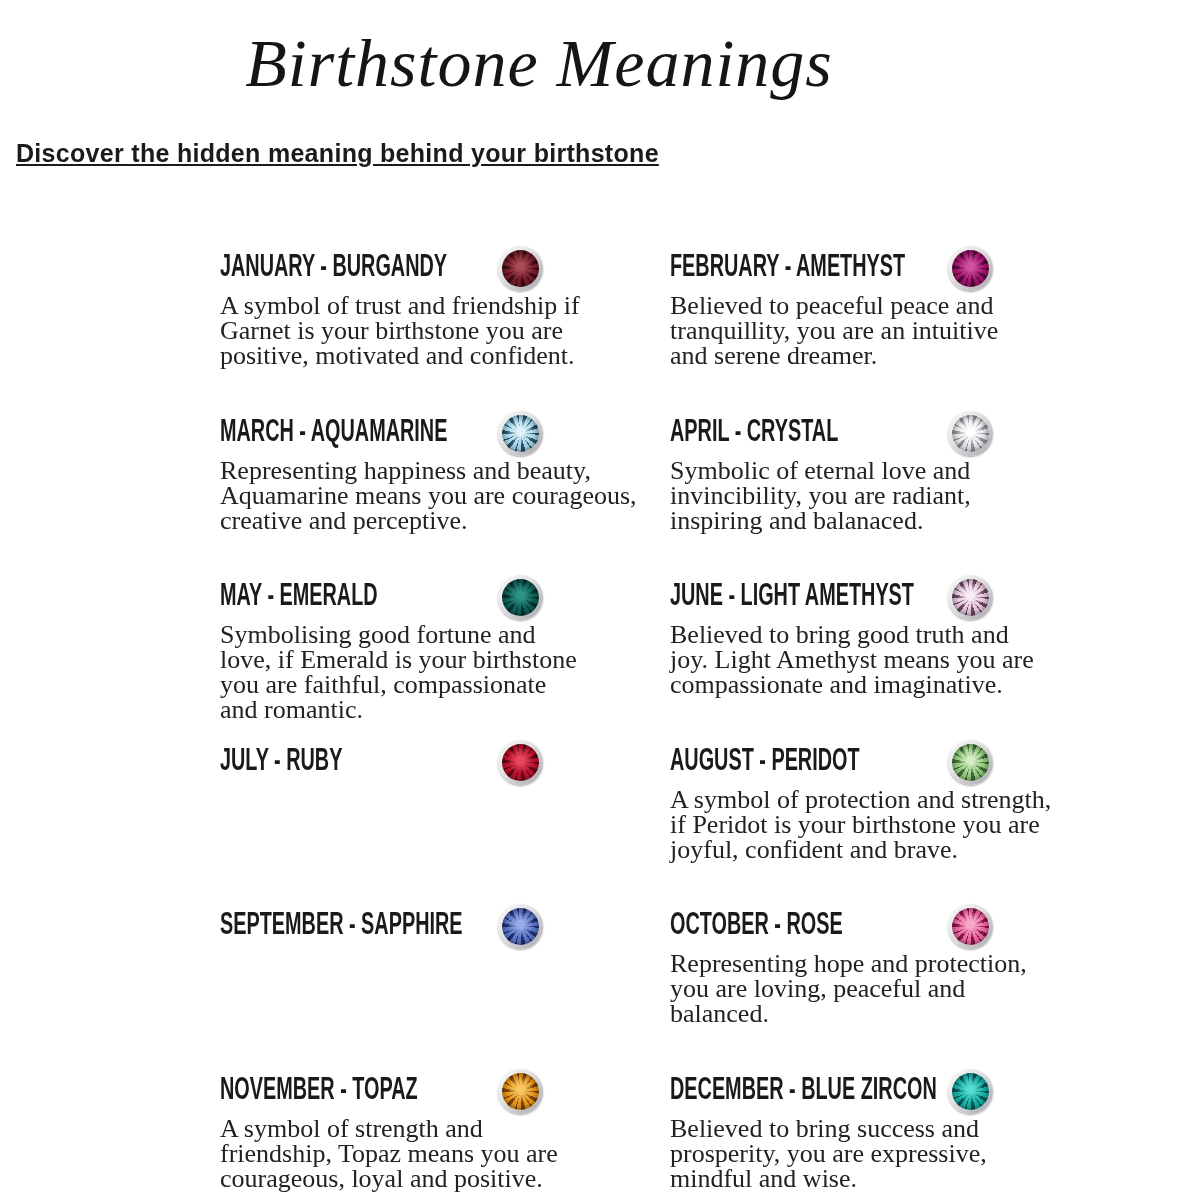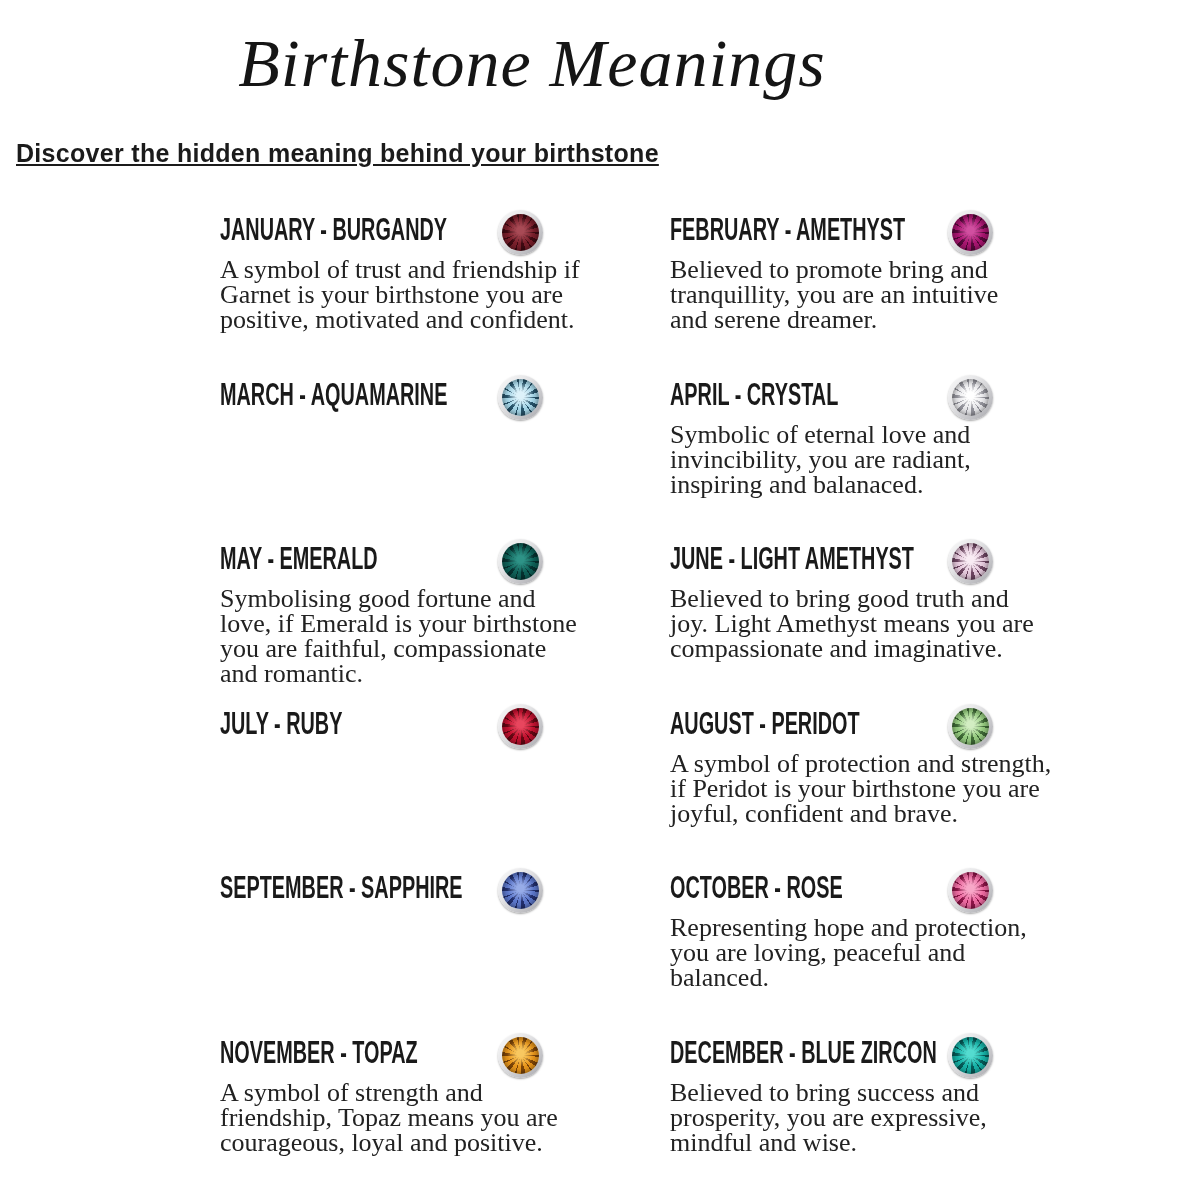--- a/index.html
+++ b/index.html
@@ -16,40 +16,41 @@
   .title {
     position: absolute; top: 24px; left: 0; width: 1064px;
     text-align: center;
     font-family: "Liberation Serif", serif;
     font-style: italic;
     font-weight: 500;
     font-size: 68px;
     letter-spacing: 1px;
     color: #151515;
     margin: 0;
+    padding-left: 7px;
   }
   .subtitle {
     position: absolute; top: 123px; left: 0; width: 1200px;
     text-align: left;
     font-size: 25px;
     font-weight: 600;
     letter-spacing: 0.3px;
     color: #1b1b1b;
     margin: 16px;
     text-decoration: underline;
   }
 
   .grid {
     position: absolute;
     left: 220px; top: 210px;
     display: grid;
     grid-template-columns: 450px 450px;
     grid-template-rows: repeat(6, 164.5px);
   }
-  .entry { position: relative; }
+  .entry { position: relative; margin-top: 36px; }
   .month {
     margin: 0;
     font-size: 32px;
     font-weight: 700;
     line-height: 38px;
     letter-spacing: 0px;
     color: #1a1a1a;
     text-transform: uppercase;
     transform: scaleX(0.62);
     transform-origin: left center;
@@ -98,28 +99,31 @@
       <h3 class="month">JANUARY - BURGANDY</h3>
       <span class="gem" style="--base: #7a1f2b; --dark: #3f0a12; --light: #a84a55;"></span>
       <p class="desc">A symbol of trust and friendship if
 Garnet is your birthstone you are
 positive, motivated and confident.</p>
     </article>
 
     <article class="entry">
       <h3 class="month">FEBRUARY - AMETHYST</h3>
       <span class="gem" style="--base: #a81570; --dark: #55083a; --light: #d14fa0;"></span>
-      <p class="desc">Believed to promote bring and
+      <p class="desc">Believed to peaceful peace and
 tranquillity, you are an intuitive
 and serene dreamer.</p>
     </article>
 
     <article class="entry">
       <h3 class="month">MARCH - AQUAMARINE</h3>
       <span class="gem" style="--base: #a6d7e9; --dark: #27546b; --light: #ddf2fa;"></span>
+      <p class="desc">Representing happiness and beauty,
+Aquamarine means you are courageous,
+creative and perceptive.</p>
     </article>
 
     <article class="entry">
       <h3 class="month">APRIL - CRYSTAL</h3>
       <span class="gem" style="--base: #e9e9ec; --dark: #94949c; --light: #ffffff;"></span>
       <p class="desc">Symbolic of eternal love and
 invincibility, you are radiant,
 inspiring and balanaced.</p>
     </article>
 

